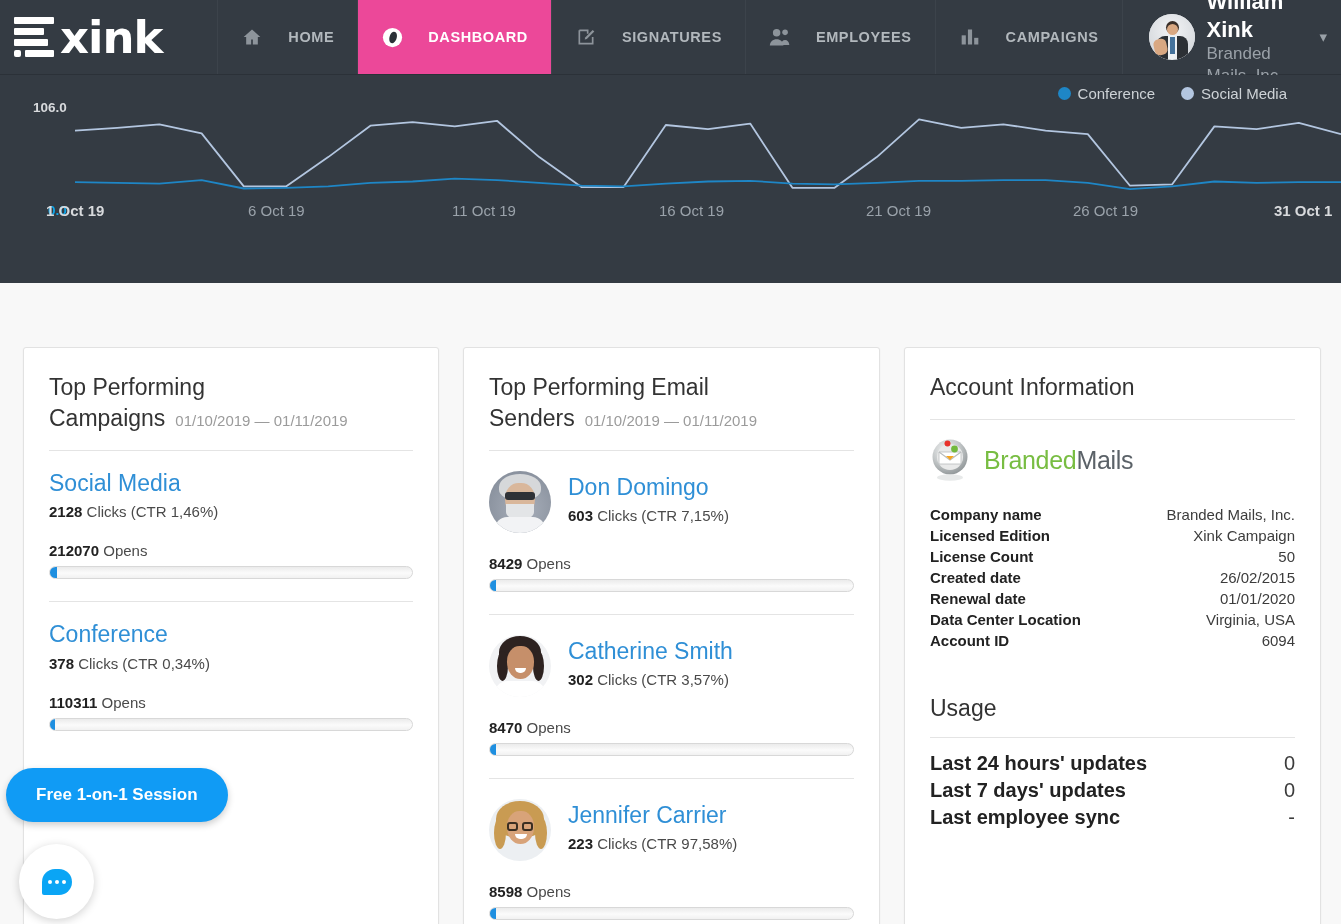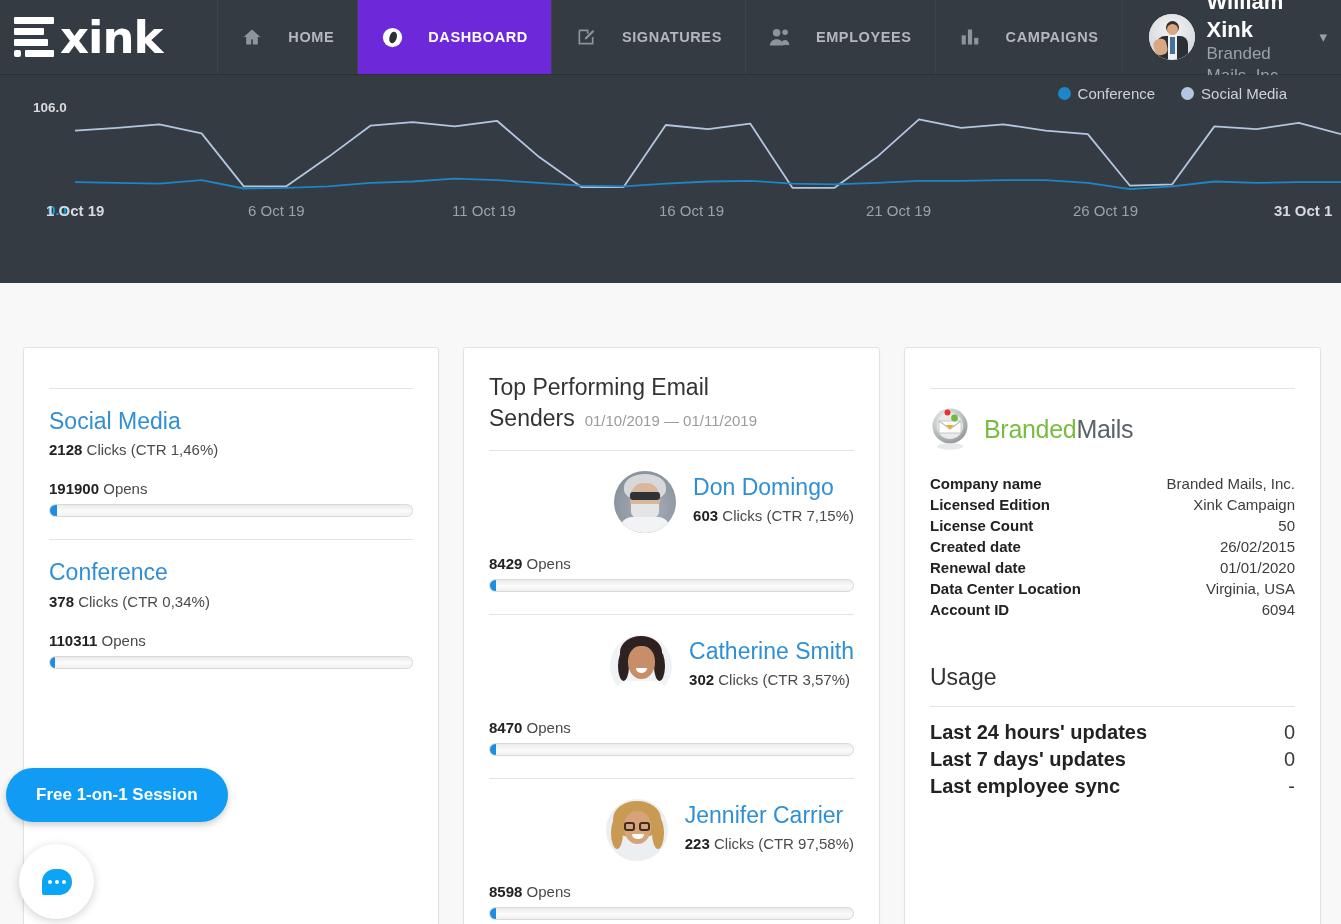--- a/index.html
+++ b/index.html
@@ -40,21 +40,21 @@
 
   .nav { display:flex; align-items:stretch; flex: 0 0 auto; }
   .nav-item {
     display:flex; align-items:center; gap:25px;
     padding: 0 23px;
     color:#b2b8bd; font-size:14.5px; font-weight:bold; letter-spacing:0.6px;
     border-left:1px solid #3c434b;
     cursor:pointer; user-select:none;
   }
   .nav-item:last-child { border-right:1px solid #3c434b; }
-  .nav-item.active { background:#6d28d9; color:#ffffff;justify-content:space-between; }
+  .nav-item.active { background:#ec4899; color:#ffffff;justify-content:space-between; }
   .nav-icon { display:flex; align-items:center; justify-content:center; width:22px; height:22px; color:#8d949b; }
   .nav-item.active .nav-icon { color:#ffffff; }
 
   .user-block {
     display:flex; align-items:center; gap:12px; margin-left:auto;
     padding: 0 14px 0 26px; cursor:pointer;
   }
   .avatar {
     width:46px; height:46px; border-radius:50%; overflow:hidden;
     background:#d9dde1; position:relative; flex:0 0 auto;
@@ -106,21 +106,21 @@
   .entry-opens { font-size:15px; color:#4a4a4a; margin-top:22px; }
   .entry-opens b { color:#222; }
   .bar {
     margin-top:7px; height:13px; border-radius:7px;
     background:linear-gradient(to bottom,#ebebeb 0%,#fbfbfb 55%,#f1f1f1 100%);
     border:1px solid #d8d8d8; position:relative; overflow:hidden;
   }
   .bar-fill { position:absolute; left:0; top:0; bottom:0; background:#1e8fe0; }
   .entry-sep { height:1px; background:#e4e4e4; margin-top:22px; }
 
-  .sender { display:flex; align-items:flex-start; gap:17px; padding-top:20px;justify-content:flex-end; }
+  .sender { display:flex; align-items:flex-start; gap:17px; padding-top:20px; }
   .sender-pic { width:62px; height:62px; border-radius:50%; overflow:hidden; position:relative; flex:0 0 auto; background:#cfd3d8; }
   .sender-meta { padding-top:4px; }
 
   
   .p1 { background:radial-gradient(circle at 55% 60%, #a9b0bb 0%, #7f8794 100%); }
   .p1 .hair { position:absolute; left:10px; top:3px; width:42px; height:26px; border-radius:50% 50% 40% 40%; background:#d6d8da; }
   .p1 .face { position:absolute; left:16px; top:12px; width:30px; height:34px; border-radius:45% 45% 50% 50%; background:#d9b79b; }
   .p1 .shades { position:absolute; left:16px; top:21px; width:30px; height:8px; border-radius:3px; background:#2f3237; }
   .p1 .beard { position:absolute; left:17px; top:33px; width:28px; height:16px; border-radius:0 0 50% 50%; background:#e3e5e7; }
   .p1 .shirt { position:absolute; left:6px; top:46px; width:50px; height:20px; border-radius:12px 12px 0 0; background:#f2f3f5; }
@@ -298,29 +298,35 @@
     <span class="x-lab" style="left:659px">16 Oct 19</span>
     <span class="x-lab" style="left:866px">21 Oct 19</span>
     <span class="x-lab" style="left:1073px">26 Oct 19</span>
     <span class="x-lab bold" style="left:1274px">31 Oct 1</span>
   </div>
 </div>
 
 <div class="main">
 
   <div class="card card-a">
+    <div class="card-title">
+      <div>Top Performing</div>
+      <div>
+        <span>Campaigns</span><span class="daterange">01/10/2019 — 01/11/2019</span>
+      </div>
+    </div>
     <div class="divider"></div>
 
     <div class="entry">
       <div class="entry-name">Social Media</div>
       <div class="entry-clicks">
         <b>2128</b> <span>Clicks (CTR 1,46%)</span>
       </div>
       <div class="entry-opens">
-        <b>191900</b> <span>Opens</span>
+        <b>212070</b> <span>Opens</span>
       </div>
       <div class="bar">
         <div class="bar-fill" style="width:1.8%"></div>
       </div>
       <div class="entry-sep"></div>
     </div>
 
     <div class="entry">
       <div class="entry-name">Conference</div>
       <div class="entry-clicks">
@@ -417,20 +423,21 @@
         <b>8598</b> <span>Opens</span>
       </div>
       <div class="bar">
         <div class="bar-fill" style="width:1.6%"></div>
       </div>
 
     </div>
   </div>
 
   <div class="card card-c">
+    <div class="card-title">Account Information</div>
     <div class="divider"></div>
 
     <div class="bm-logo">
       <div class="bm-mark">
         <svg width="44" height="44" viewBox="0 0 44 44">
           <defs>
             <radialGradient id="sph" cx="38%" cy="30%" r="75%">
               <stop offset="0%" stop-color="#f2f3f3"></stop>
                 <stop offset="55%" stop-color="#c3c7c8"></stop>
                 <stop offset="100%" stop-color="#8e9496"></stop>

